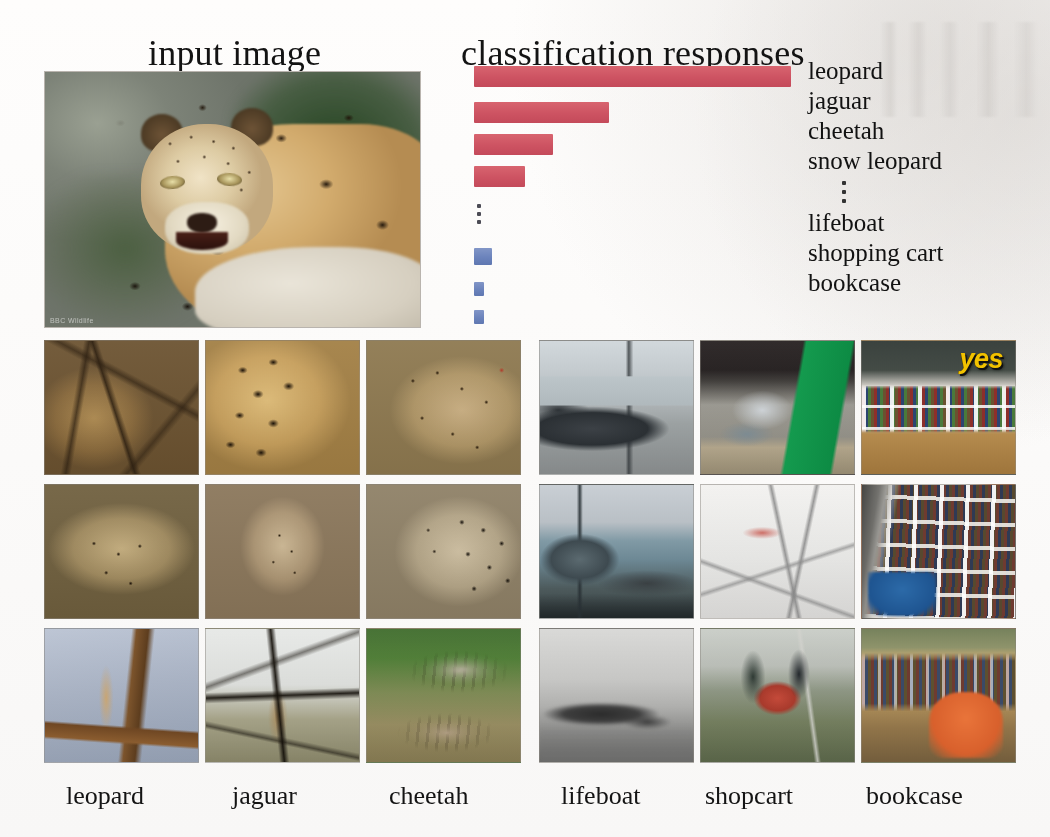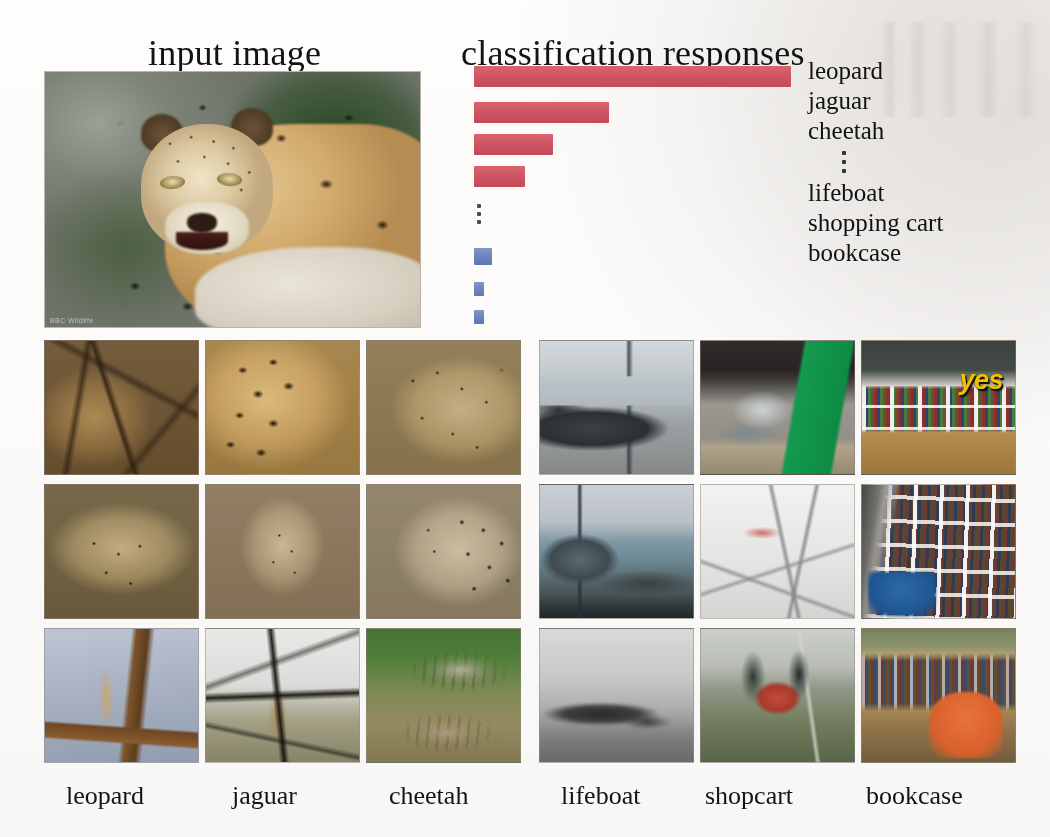--- a/index.html
+++ b/index.html
@@ -371,21 +371,21 @@
   .t-book1::after { content:""; position:absolute; inset:0;
       background-image:
         repeating-linear-gradient(90deg, rgba(255,255,255,0.9) 0px, rgba(255,255,255,0.9) 4px, rgba(0,0,0,0) 4px, rgba(0,0,0,0) 28px),
         repeating-linear-gradient(0deg, rgba(255,255,255,0.85) 0px, rgba(255,255,255,0.85) 3px, rgba(0,0,0,0) 3px, rgba(0,0,0,0) 22px),
         repeating-linear-gradient(90deg, #8d2f2a 0px, #8d2f2a 3px, #2c4470 3px, #2c4470 6px, #4a7a3c 6px, #4a7a3c 9px, #6a5230 9px, #6a5230 12px);
       -webkit-mask-image: linear-gradient(180deg, rgba(0,0,0,0) 33%, #000 36%, #000 66%, rgba(0,0,0,0) 69%);
               mask-image: linear-gradient(180deg, rgba(0,0,0,0) 33%, #000 36%, #000 66%, rgba(0,0,0,0) 69%);
       filter: blur(0.35px); }
   .yes-badge {
     position: absolute;
-    right: 12px; top: 24px;
+    right: 12px; top: 3px;
     font-family: "Liberation Sans", sans-serif;
     font-weight: bold;
     font-style: italic;
     font-size: 27px;
     color: #f2c200;
     text-shadow: 1.5px 1.5px 0 #111, -0.5px -0.5px 0 #5b4a00, 2px 2px 3px rgba(0,0,0,0.6);
     letter-spacing: -0.5px;
     z-index: 4;
   }
   .t-sub2 { background:
@@ -500,20 +500,21 @@
       <i></i>
       <i></i>
       <i></i>
     </div>
   </div>
 
 <div id="labels">
     <div class="class-label">leopard</div>
     <div class="class-label">jaguar</div>
     <div class="class-label">cheetah</div>
+    <div class="class-label">snow leopard</div>
     <div class="label-ellipsis">
       <span>
         <i></i>
         <i></i>
         <i></i>
       </span>
     </div>
     <div class="class-label">lifeboat</div>
     <div class="class-label">shopping cart</div>
     <div class="class-label">bookcase</div>

